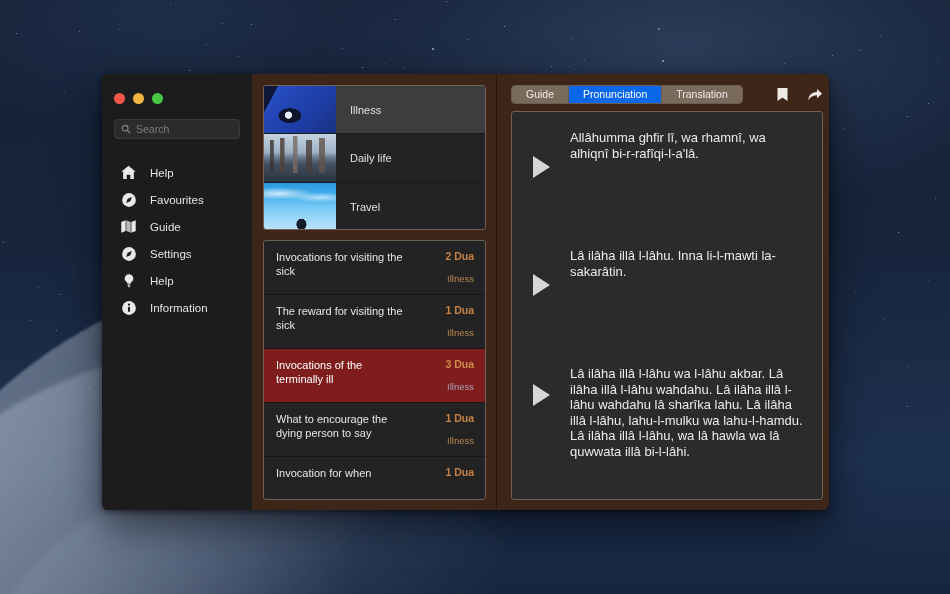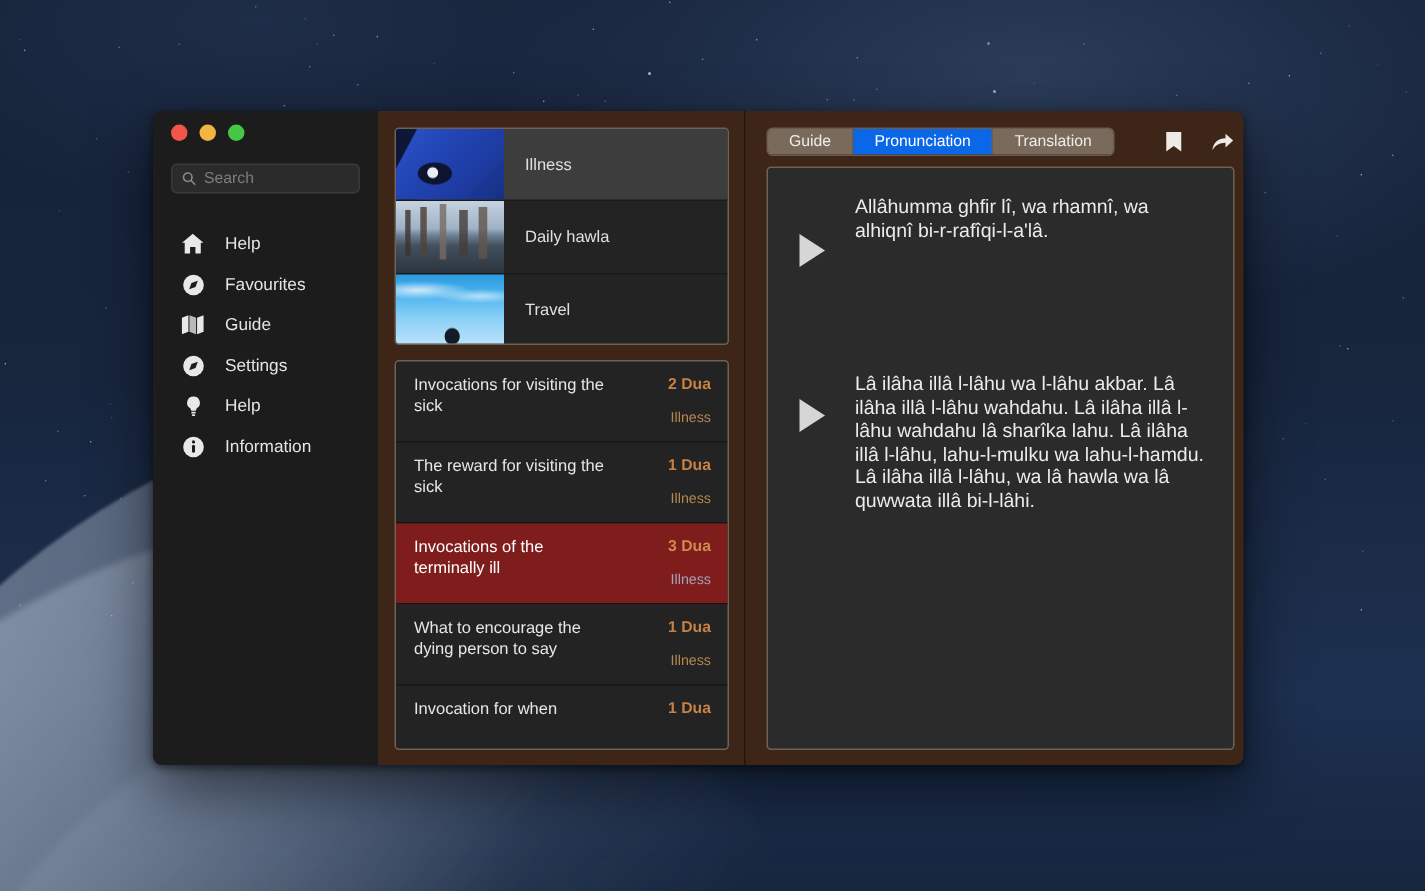--- a/index.html
+++ b/index.html
@@ -57,20 +57,21 @@
     border-radius:6px;
     box-shadow:0 16px 40px rgba(0,0,0,.55), 0 2px 6px rgba(0,0,0,.5);
     overflow:hidden;
     display:flex;
   }
 
   
   #sidebar {
     width:150px; flex:0 0 150px;
     background:#1c1c1c;
+    padding-top:10px;
   }
   .traffic { display:flex; gap:8px; padding:9px 0 0 12px; }
   .traffic span { width:11px; height:11px; border-radius:50%; display:block; }
   .tl-red{background:#f2564a;} .tl-yel{background:#f2b540;} .tl-grn{background:#45c645;}
 
   .search-wrap { padding:15px 12px 0 12px; }
   .search-box {
     height:20px; background:#2b2b2b; border:1px solid #3a3a3a; border-radius:4px;
     display:flex; align-items:center; gap:5px; padding:0 6px;
   }
@@ -445,21 +446,21 @@
 
   <div id="middle">
 
     <div class="panel" id="cat-panel">
       <div class="cat-row selected">
         <div class="cat-thumb thumb-illness"></div>
         <div class="cat-name">Illness</div>
       </div>
       <div class="cat-row">
         <div class="cat-thumb thumb-daily"></div>
-        <div class="cat-name">Daily hawla</div>
+        <div class="cat-name">Daily life</div>
       </div>
       <div class="cat-row">
         <div class="cat-thumb thumb-travel"></div>
         <div class="cat-name">Travel</div>
       </div>
     </div>
 
     <div class="panel" id="dua-panel">
 
       <div class="dua-row">
@@ -528,20 +529,26 @@
 
     <div id="content">
 
       <div class="dua-entry">
         <div class="play-cell">
           <span class="play-tri"></span>
         </div>
         <div class="entry-text">Allâhumma ghfir lî, wa rhamnî, wa alhiqnî bi-r-rafîqi-l-a'lâ.</div>
       </div>
 
+      <div class="dua-entry">
+        <div class="play-cell">
+          <span class="play-tri"></span>
+        </div>
+        <div class="entry-text">Lâ ilâha illâ l-lâhu. Inna li-l-mawti la-sakarâtin.</div>
+      </div>
 
       <div class="dua-entry entry-3">
         <div class="play-cell">
           <span class="play-tri"></span>
         </div>
         <div class="entry-text">Lâ ilâha illâ l-lâhu wa l-lâhu akbar. Lâ ilâha illâ l-lâhu wahdahu. Lâ ilâha illâ l-lâhu wahdahu lâ sharîka lahu. Lâ ilâha illâ l-lâhu, lahu-l-mulku wa lahu-l-hamdu. Lâ ilâha illâ l-lâhu, wa lâ hawla wa lâ quwwata illâ bi-l-lâhi.</div>
       </div>
 
     </div>
   </div>

